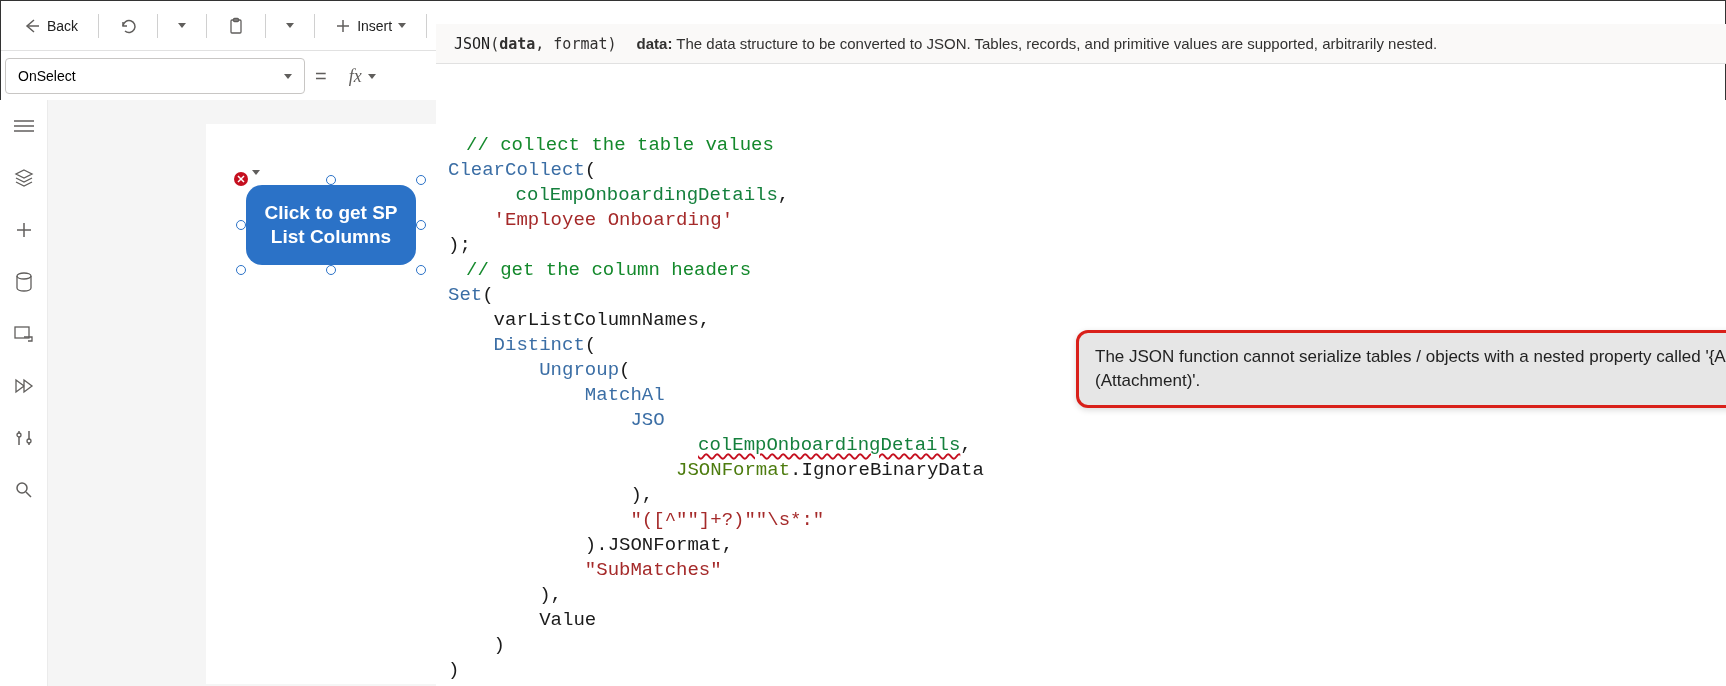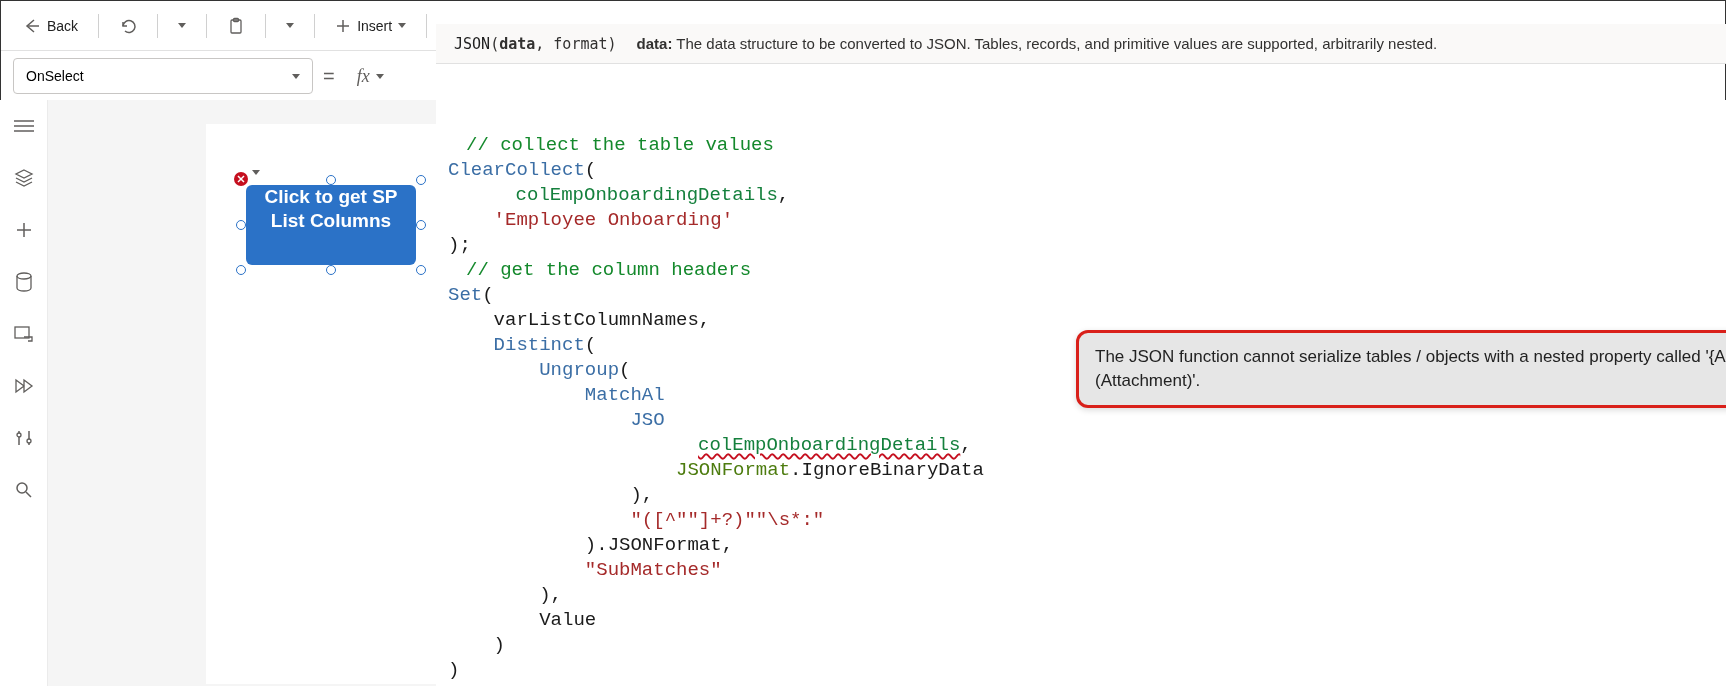--- a/index.html
+++ b/index.html
@@ -6,31 +6,31 @@
 body { font-family: "Segoe UI", Arial, sans-serif; font-size:14px; background:#fff; width:1726px; height:686px; overflow:hidden; border:1px solid #333;}
 .toolbar { display:flex; align-items:center; height:50px; border-bottom:1px solid #e1e1e1; padding:0 12px; gap:4px;}
 .toolbar .btn { display:flex; align-items:center; padding:6px 10px; border-radius:4px; cursor:pointer; gap:6px; color:#222;}
 .toolbar .sep { width:1px; height:24px; background:#d0d0d0; margin:0 6px;}
 .icon { display:inline-flex; align-items:center; justify-content:center; }
 .hint-bar { display:flex; align-items:center; height:40px; background:#faf9f8; padding:0 18px; font-size:15px; color:#323130; position:absolute; left:436px; right:0; top:24px; border-bottom:1px solid #e1e1e1;}
 .hint-bar .sig { font-family: Consolas, monospace; font-size:15px; margin-right:20px;}
 .hint-bar .sig .fn{ color:#222;}
 .hint-bar .sig .bold{ font-weight:600;}
 .hint-bar .desc .bold{ font-weight:600;}
-.prop-row{ display:flex; align-items:center; height:50px; padding:0 12px; gap:10px;}
+.prop-row{ display:flex; align-items:center; height:50px; padding:0 4px; gap:10px;}
 .prop-select{ width:300px; height:36px; border:1px solid #c8c6c4; border-radius:4px; display:flex; align-items:center; justify-content:space-between; padding:0 12px; cursor:pointer; background:#fff;}
 .eq{ font-size:20px; color:#605e5c; font-weight:300;}
 .fx-box{ display:flex; align-items:center; gap:6px; padding:0 12px; height:36px;}
 .fx-label{ font-style:italic; font-family:"Times New Roman", serif; font-size:18px; color:#605e5c;}
 .main{ display:flex; position:absolute; top:100px; left:0; right:0; bottom:0;}
 .left-rail{ width:48px; border-right:1px solid #ebebeb; display:flex; flex-direction:column; align-items:center; padding-top:14px; gap:28px; background:#fff;}
 .left-rail .rail-btn{ width:24px; height:24px; display:flex; align-items:center; justify-content:center; cursor:pointer; color:#605e5c;}
 .canvas-area{ width:388px; background:#f5f5f5; position:relative;}
 .canvas-page{ position:absolute; left:158px; top:24px; width:230px; height:560px; background:#fff;}
-.btn-shape{ position:absolute; width:170px; height:80px; background:#2b72c7; border-radius:6px; display:flex; justify-content:center; text-align:center; color:#fff; font-size:19px; font-weight:600; line-height:1.25;}
+.btn-shape{ position:absolute; width:170px; height:80px; background:#2b72c7; border-radius:16px; display:flex; align-items:center; justify-content:center; text-align:center; color:#fff; font-size:19px; font-weight:600; line-height:1.25;}
 .sel-handles{ position:absolute; inset:-5px; pointer-events:none;}
 .handle{ width:10px; height:10px; background:#fff; border:1px solid #2b72c7; border-radius:50%; position:absolute;}
 .err-badge{ position:absolute; width:18px; height:18px; display:flex; align-items:center; justify-content:center;}
 .code-area{ flex:1; background:#fff; font-family: Consolas, "Courier New", monospace; font-size:19px; line-height:25px; padding:8px 12px; position:relative; white-space:pre;}
 .c-comment{ color:#14892c;margin-left:18px;}
 .c-fn{ color:#3b6ea5;}
 .c-ident{ color:#15803d;margin-left:22px;}
 .c-string{ color:#a52a2a;}
 .c-kw{ color:#4d7c0f;}
 .c-plain{ color:#1b1b1b;}

